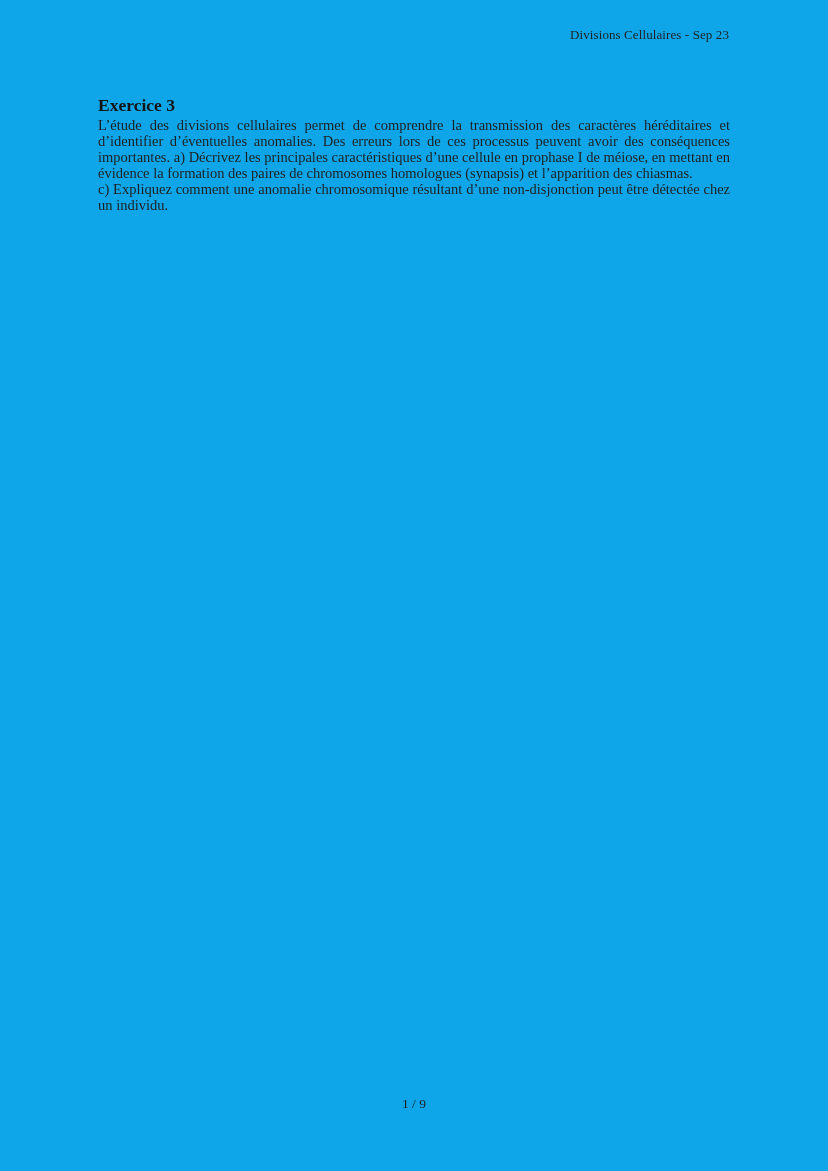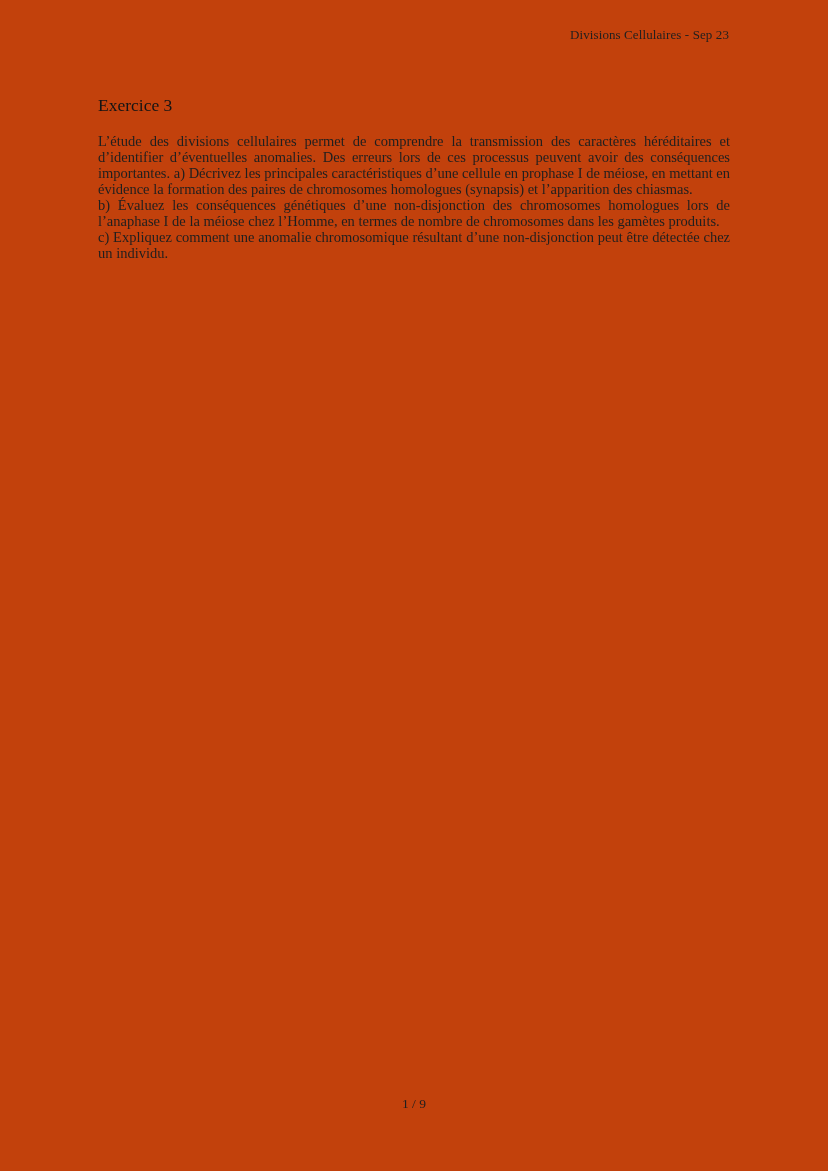--- a/index.html
+++ b/index.html
@@ -11,44 +11,43 @@
     font-family: "Liberation Serif", "DejaVu Serif", serif;
     color: #1f1f1f;
     position: relative;
     overflow: hidden;
   }
 
   .page {
     position: relative;
     width: 828px;
     height: 1171px;
-    background: #c2410c;
+    background: #0ea5e9;
   }
 
   .running-header {
     position: absolute;
     top: 27px;
     right: 99px;
     font-size: 13px;
     letter-spacing: 0.1px;
     color: #1f1f1f;
   }
 
   .content {
     position: absolute;
     top: 93px;
     left: 98px;
     width: 632px;
   }
 
   .exercise-title {
     font-size: 17.5px;
-    font-weight: normal;
+    font-weight: bold;
     line-height: 24px;
-    margin-bottom: 16px;
     color: #141414;
   }
 
   .exercise-body p {
     font-size: 14.5px;
     line-height: 16px;
     text-align: justify;
     text-justify: inter-word;
     color: #1f1f1f;
   }
@@ -69,21 +68,20 @@
 <div class="page">
 
   <div class="running-header">Divisions Cellulaires - Sep 23</div>
 
   <div class="content">
 
     <h1 class="exercise-title">Exercice 3</h1>
 
     <div class="exercise-body">
       <p>L’étude des divisions cellulaires permet de comprendre la transmission des caractères héréditaires et d’identifier d’éventuelles anomalies. Des erreurs lors de ces processus peuvent avoir des conséquences importantes. a) Décrivez les principales caractéristiques d’une cellule en prophase I de méiose, en mettant en évidence la formation des paires de chromosomes homologues (synapsis) et l’apparition des chiasmas.</p>
-      <p>b) Évaluez les conséquences génétiques d’une non-disjonction des chromosomes homologues lors de l’anaphase I de la méiose chez l’Homme, en termes de nombre de chromosomes dans les gamètes produits.</p>
       <p>c) Expliquez comment une anomalie chromosomique résultant d’une non-disjonction peut être détectée chez un individu.</p>
     </div>
 
   </div>
 
   <div class="page-footer">1 / 9</div>
 
 </div>
 
 </body></html>

